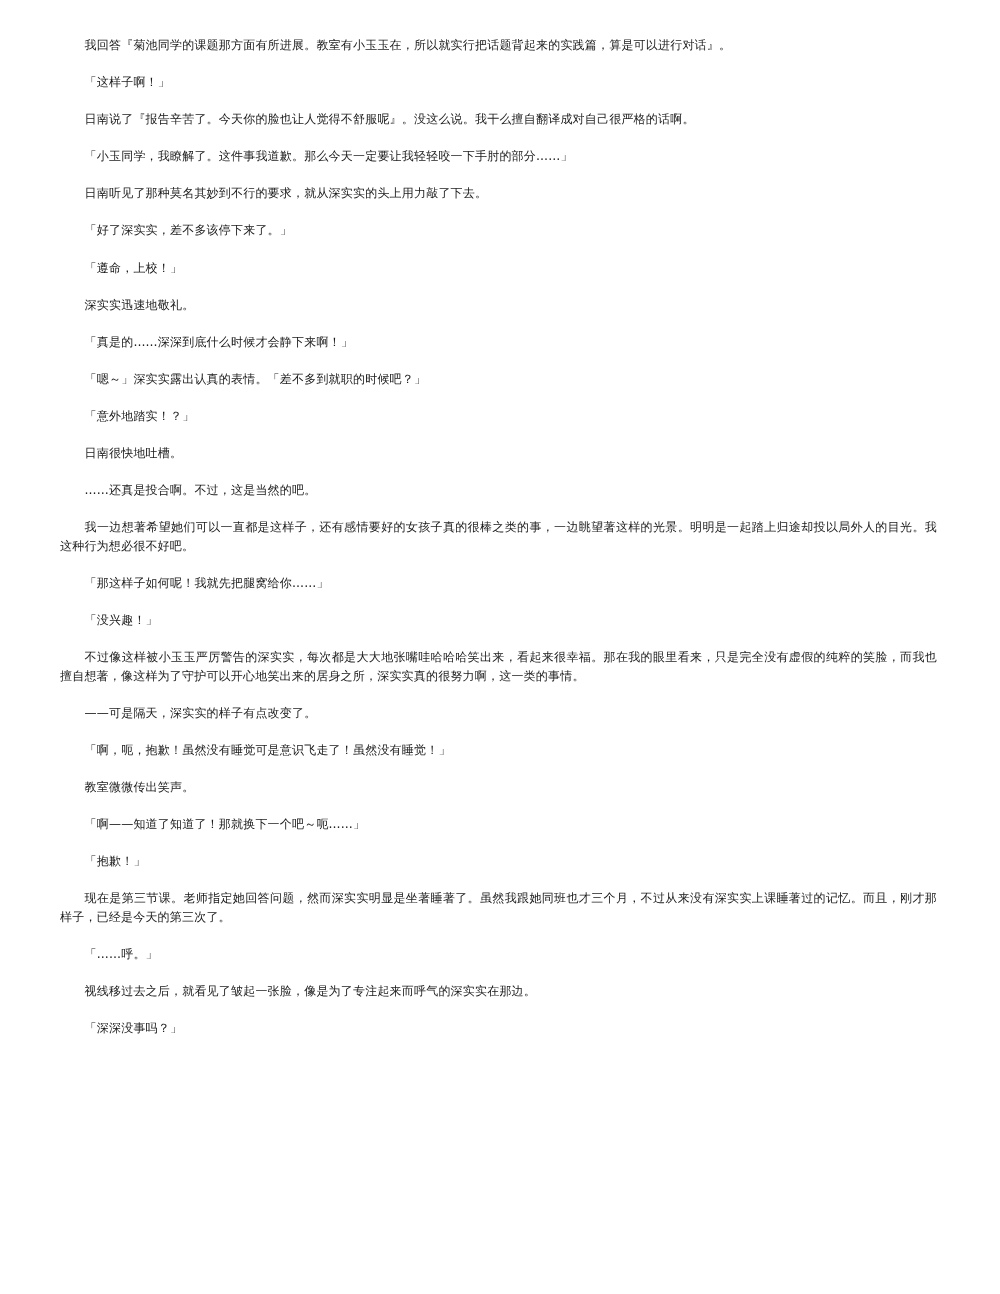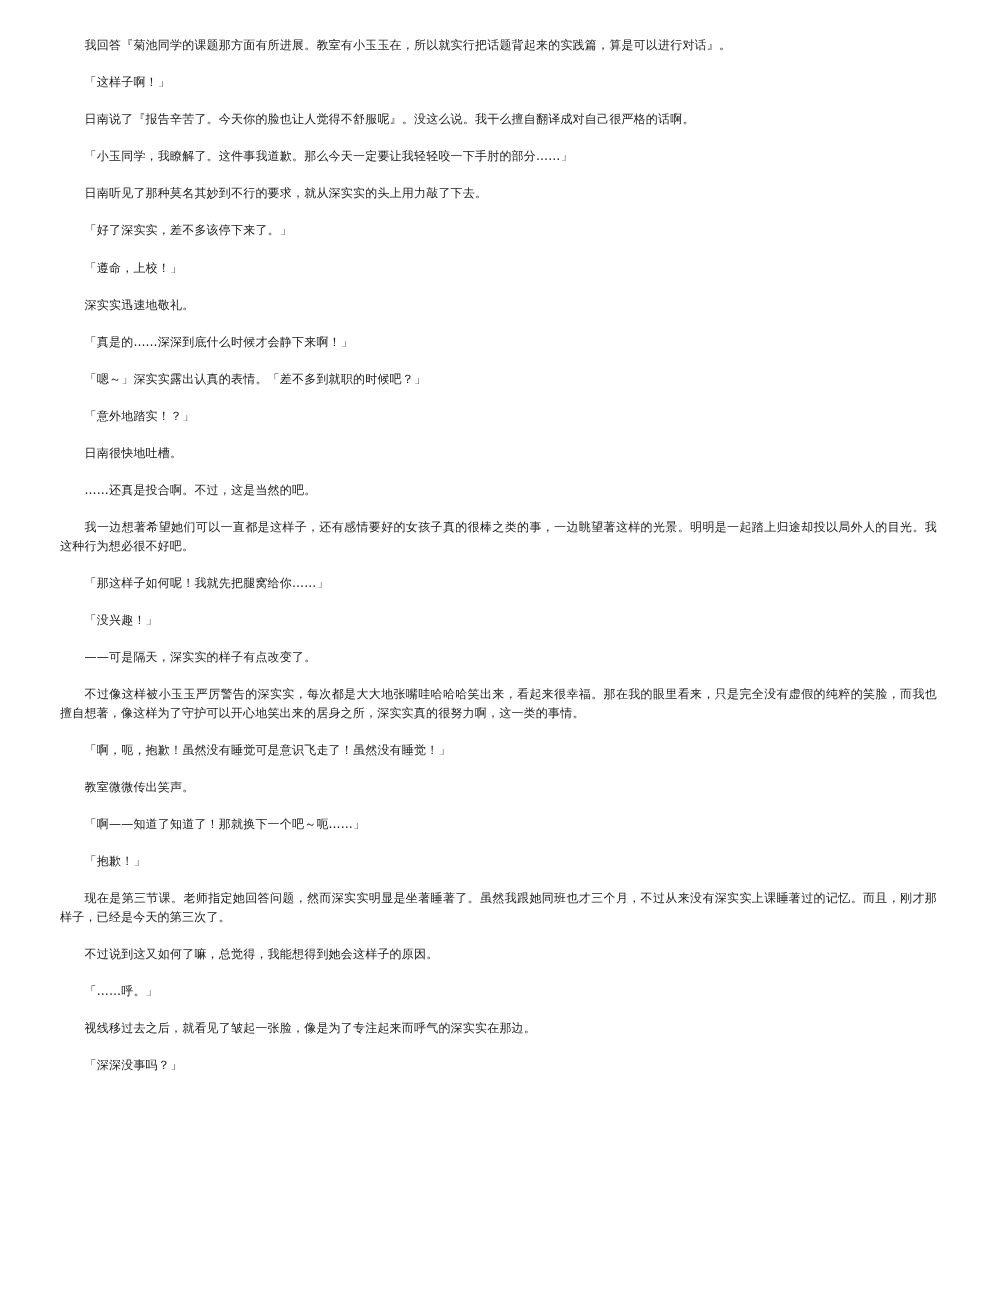--- a/index.html
+++ b/index.html
@@ -34,24 +34,23 @@
   <p class="para">「遵命，上校！」</p>
   <p class="para">深实实迅速地敬礼。</p>
   <p class="para">「真是的……深深到底什么时候才会静下来啊！」</p>
   <p class="para">「嗯～」深实实露出认真的表情。「差不多到就职的时候吧？」</p>
   <p class="para">「意外地踏实！？」</p>
   <p class="para">日南很快地吐槽。</p>
   <p class="para">……还真是投合啊。不过，这是当然的吧。</p>
   <p class="para">我一边想著希望她们可以一直都是这样子，还有感情要好的女孩子真的很棒之类的事，一边眺望著这样的光景。明明是一起踏上归途却投以局外人的目光。我这种行为想必很不好吧。</p>
   <p class="para">「那这样子如何呢！我就先把腿窝给你……」</p>
   <p class="para">「没兴趣！」</p>
+  <p class="para">不过像这样被小玉玉严厉警告的深实实，每次都是大大地张嘴哇哈哈哈笑出来，看起来很幸福。那在我的眼里看来，只是完全没有虚假的纯粹的笑脸，而我也擅自想著，像这样为了守护可以开心地笑出来的居身之所，深实实真的很努力啊，这一类的事情。</p>
   <p class="para">——可是隔天，深实实的样子有点改变了。</p>
-  <p class="para">不过像这样被小玉玉严厉警告的深实实，每次都是大大地张嘴哇哈哈哈笑出来，看起来很幸福。那在我的眼里看来，只是完全没有虚假的纯粹的笑脸，而我也擅自想著，像这样为了守护可以开心地笑出来的居身之所，深实实真的很努力啊，这一类的事情。</p>
   <p class="para">「啊，呃，抱歉！虽然没有睡觉可是意识飞走了！虽然没有睡觉！」</p>
   <p class="para">教室微微传出笑声。</p>
   <p class="para">「啊——知道了知道了！那就换下一个吧～呃……」</p>
   <p class="para">「抱歉！」</p>
   <p class="para">现在是第三节课。老师指定她回答问题，然而深实实明显是坐著睡著了。虽然我跟她同班也才三个月，不过从来没有深实实上课睡著过的记忆。而且，刚才那样子，已经是今天的第三次了。</p>
-  <p class="para">不过说到这又如何了嘛，总觉得，我能想得到她会这样子的原因。</p>
   <p class="para">「……呼。」</p>
   <p class="para">视线移过去之后，就看见了皱起一张脸，像是为了专注起来而呼气的深实实在那边。</p>
   <p class="para">「深深没事吗？」</p>
 </div>
 
 </body></html>

